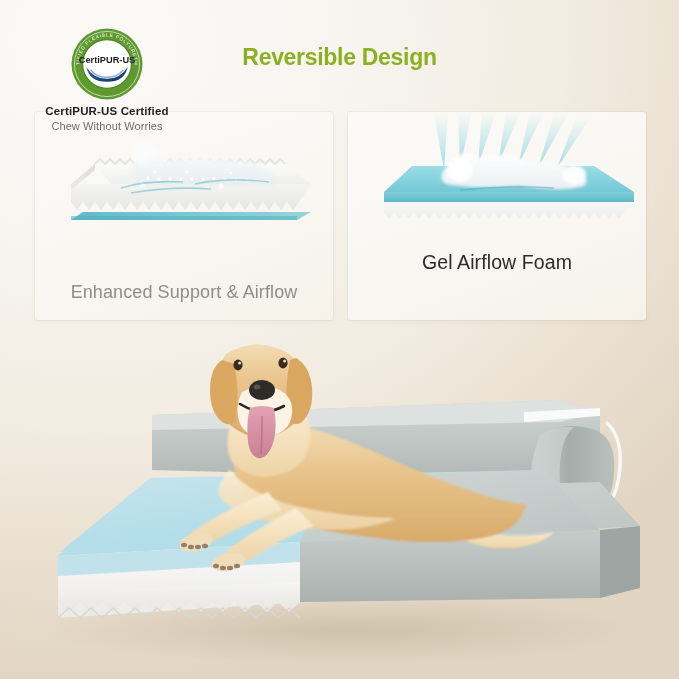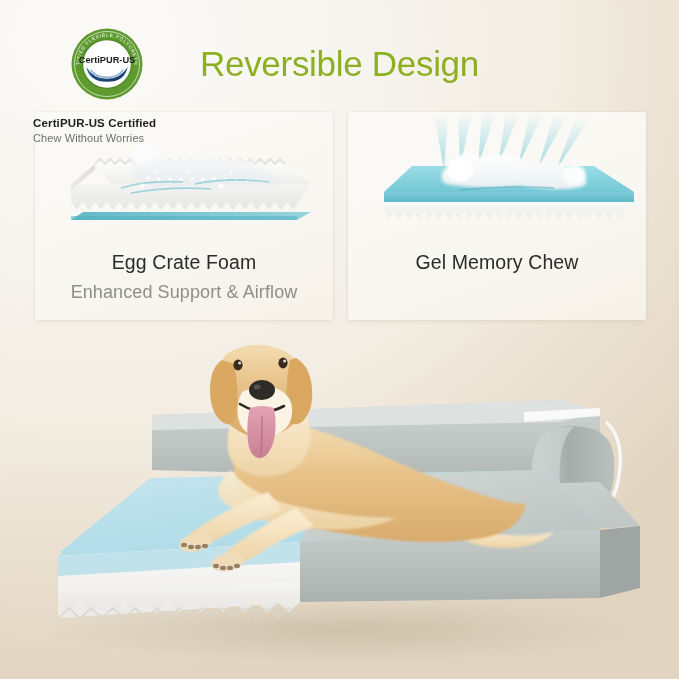--- a/index.html
+++ b/index.html
@@ -13,21 +13,21 @@
     width: 679px; height: 679px;
     background:
       radial-gradient(115% 95% at 14% 6%, #fbfaf7 0%, #f7f5f0 32%, #f2ece1 60%, #e8ddcc 85%, #e1d5c2 100%);
     overflow: hidden;
   }
 
   
   .title {
     position: absolute; left: 0; top: 44px; width: 679px;
     text-align: center;
-    font-size: 35px; font-weight: normal;
+    font-size: 23px; font-weight: bold;
     letter-spacing: -0.3px;
     color: #8cb022;
   }
 
   
   .card {
     position: absolute;
     top: 112px; height: 208px;
     background: linear-gradient(160deg, #fbfaf7 0%, #f9f7f2 55%, #f6f2e9 100%);
     border-radius: 3px;
@@ -51,25 +51,25 @@
   
   .illus { position: absolute; left: 0; top: 0; width: 100%; height: 132px; }
 
   
   .hero { position: absolute; left: 0; top: 330px; width: 679px; height: 349px; }
 
   
   .badge { position: absolute; left: 33px; top: 27px; width: 148px; }
   .badge-seal { display: block; margin: 0 auto; }
   .badge-t1 {
-    margin-top: 16px; text-align: left;
+    margin-top: 4px; text-align: center;
     font-size: 11.5px; font-weight: bold; color: #1e1e1e; letter-spacing: 0.15px;
   }
   .badge-t2 {
-    margin-top: 3px; 
+    margin-top: 3px; text-align: center;
     font-size: 11px; color: #6e6e6b; letter-spacing: 0.1px;
   }
 </style>
 </head>
 <body>
 
 <div id="stage">
 
   <div class="title">Reversible Design</div>
 
@@ -145,21 +145,20 @@
         <circle cx="196" cy="61" r="1.3"></circle>
       </g>
 
       <g stroke="#5fbccb" stroke-width="1.6" fill="none" opacity="0.55">
         <path d="M86 76 q26 -8 62 -6"></path>
         <path d="M160 72 q34 -7 74 -2"></path>
         <path d="M96 81 q40 -7 80 -4"></path>
       </g>
     </svg>
 
-    <div class="card-caption cap-title">Egg Crate Foam</div>
     <div class="card-caption cap-sub">Enhanced Support &amp; Airflow</div>
   </div>
 
   <div class="card right">
 
     <svg class="illus" viewBox="0 0 298 132" preserveAspectRatio="xMidYMid meet">
       <defs>
         <linearGradient id="gmTop" x1="0" y1="0" x2="0" y2="1">
           <stop offset="0" stop-color="#9adde6"></stop>
             <stop offset="1" stop-color="#74c8d6"></stop>
@@ -217,21 +216,21 @@
         <path d="M98 72 q-6 -4 -4 -10 q2 -7 10 -9 q2 -9 11 -11 q10 -3 16 4
                  q16 -5 32 -2 q12 2 18 8 q14 -4 28 -1 q14 3 19 10
                  q8 1 10 6 q2 6 -5 8 q-14 3 -30 2 q-18 -1 -32 -3
                  q-24 2 -46 1 q-16 -1 -27 -3 Z" fill="url(#gmDog)"></path>
         <ellipse cx="112" cy="58" rx="13" ry="12" fill="#ffffff"></ellipse>
         <ellipse cx="226" cy="63" rx="12" ry="10" fill="#fcfdfd"></ellipse>
       </g>
       <path d="M112 78 q46 -5 94 -2" stroke="#4aa8b8" stroke-width="1.4" fill="none" opacity="0.55"></path>
     </svg>
 
-    <div class="card-caption cap-title">Gel Memory Chew</div>
+    <div class="card-caption cap-title">Gel Airflow Foam</div>
   </div>
 
   <svg class="hero" viewBox="0 0 679 349" preserveAspectRatio="none">
     <defs>
       <linearGradient id="gelSurf" x1="0" y1="0" x2="1" y2="1">
         <stop offset="0" stop-color="#c9e6ee"></stop>
         <stop offset="0.45" stop-color="#b4dee9"></stop>
         <stop offset="1" stop-color="#a9d8e4"></stop>
       </linearGradient>
       <linearGradient id="foamSide" x1="0" y1="0" x2="0" y2="1">

